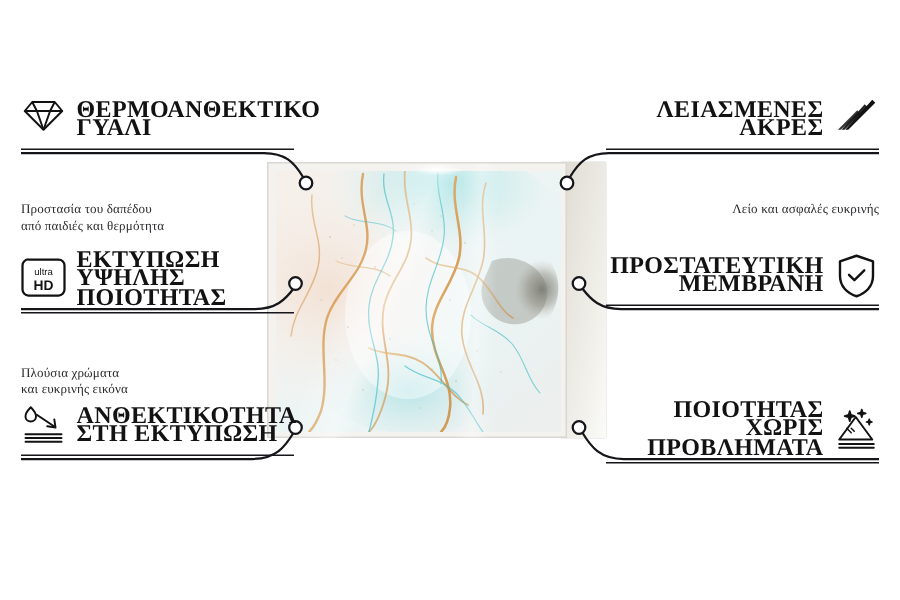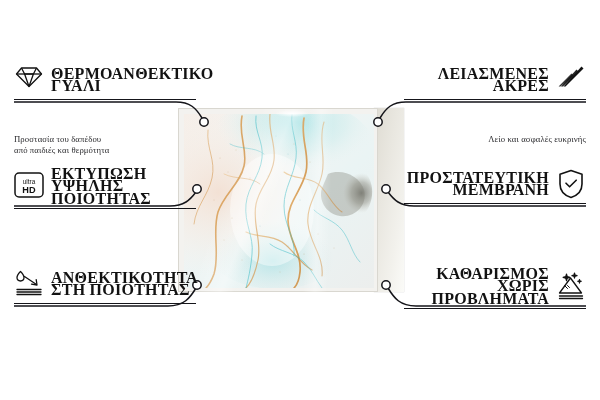--- a/index.html
+++ b/index.html
@@ -218,35 +218,36 @@
       <span class="feat-icon">
         <svg width="30" height="26" viewBox="0 0 30 26">
           <rect x="1" y="1" width="28" height="24" rx="4" ry="4" fill="none" stroke="#121212" stroke-width="1.5"></rect>
           <text x="15" y="11.5" text-anchor="middle" font-family="Liberation Sans, sans-serif" font-size="6.4" fill="#121212">ultra</text>
           <text x="15" y="21" text-anchor="middle" font-family="Liberation Sans, sans-serif" font-size="9.2" font-weight="bold" fill="#121212">HD</text>
         </svg>
       </span>
       <span class="feat-title">ΕΚΤΥΠΩΣΗ ΥΨΗΛΗΣ ΠΟΙΟΤΗΤΑΣ</span>
     </div>
     <div class="rule"></div>
+    <div class="feat-sub">Πλούσια χρώματα<br>και ευκρινής εικόνα</div>
   </div>
 
   <div class="feat left" style="top:268px;">
     <div class="feat-head">
       <span class="feat-icon">
         <svg width="30" height="28" viewBox="0 0 30 28" fill="none" stroke="#121212" stroke-width="1.3" stroke-linecap="round" stroke-linejoin="round">
           <path d="M6.5 2.5 C9 5 10 6.8 10 8.6 C10 10.6 8.4 12 6.5 12 C4.6 12 3 10.6 3 8.6 C3 6.8 4 5 6.5 2.5 Z"></path>
           <path d="M10.5 7.5 L22.5 15.5"></path>
           <path d="M17.5 15.2 L23 16 L22.2 10.6"></path>
           <path d="M3 20.5 H27"></path>
           <path d="M3 23 H27"></path>
           <path d="M3 25.5 H27"></path>
         </svg>
       </span>
-      <span class="feat-title">ΑΝΘΕΚΤΙΚΟΤΗΤΑ ΣΤΗ ΠΟΙΟΤΗΤΑΣ</span>
+      <span class="feat-title">ΑΝΘΕΚΤΙΚΟΤΗΤΑ ΣΤΗ ΕΚΤΥΠΩΣΗ</span>
     </div>
     <div class="rule"></div>
   </div>
 
   <div class="feat right" style="top:64px;">
     <div class="feat-head">
       <span class="feat-icon">
         <svg width="28" height="24" viewBox="0 0 28 24">
           <g fill="#121212">
             <path d="M24.5 1.5 L26.5 3.5 L8.5 21.5 L6.5 21.5 Z"></path>
@@ -283,18 +284,18 @@
           <path d="M3.5 26.5 H26.5"></path>
           <g stroke-width="1.1">
             <path d="M10.5 2 L11.3 4.6 L13.9 5.4 L11.3 6.2 L10.5 8.8 L9.7 6.2 L7.1 5.4 L9.7 4.6 Z" fill="#121212"></path>
             <path d="M18.5 1 L19.1 3 L21.1 3.6 L19.1 4.2 L18.5 6.2 L17.9 4.2 L15.9 3.6 L17.9 3 Z" fill="#121212"></path>
             <path d="M23.5 7.5 L23.9 8.9 L25.3 9.3 L23.9 9.7 L23.5 11.1 L23.1 9.7 L21.7 9.3 L23.1 8.9 Z" fill="#121212"></path>
           </g>
           <path d="M8.5 13.5 L11.5 16.5" stroke-width="1"></path>
           <path d="M11.5 13.5 L13.5 15.5" stroke-width="1"></path>
         </svg>
       </span>
-      <span class="feat-title">ΚΑΘΑΡΙΣΜΟΣ ΧΩΡΙΣ ΠΡΟΒΛΗΜΑΤΑ</span>
+      <span class="feat-title">ΠΟΙΟΤΗΤΑΣ ΧΩΡΙΣ ΠΡΟΒΛΗΜΑΤΑ</span>
     </div>
     <div class="rule"></div>
   </div>
 
 </div>
 
 </body></html>

